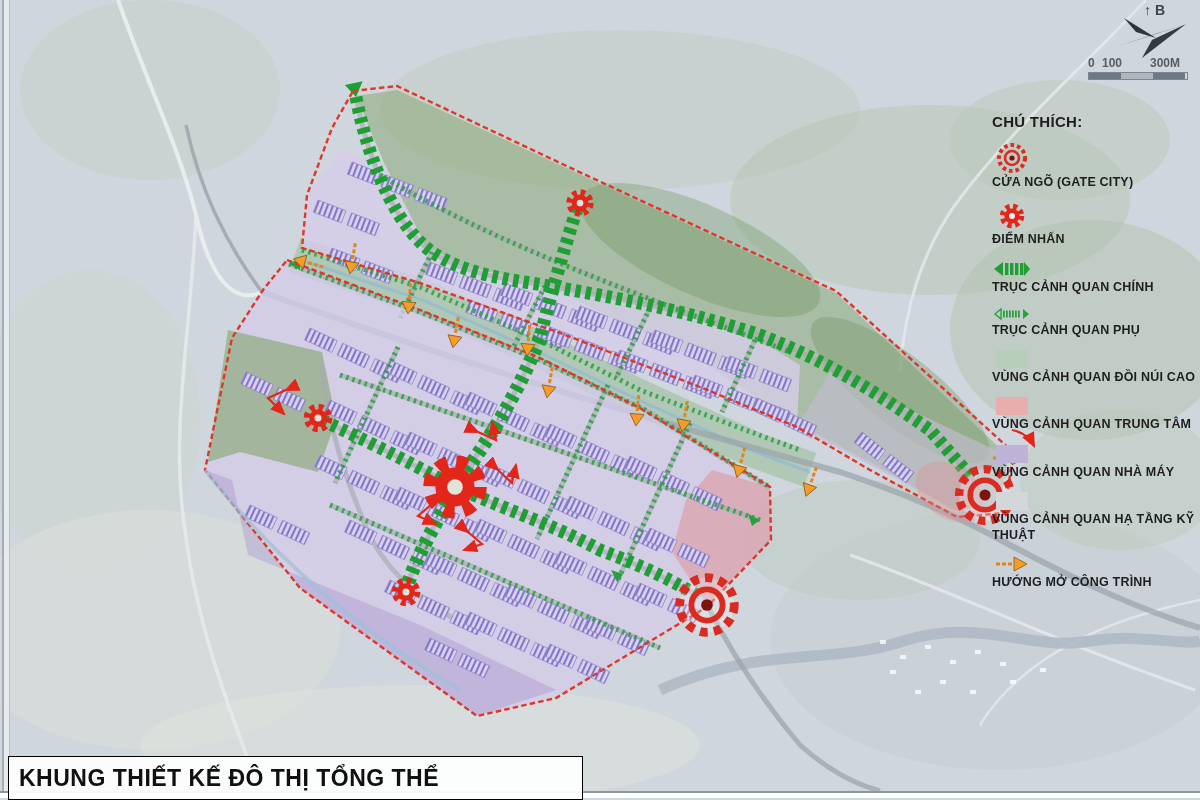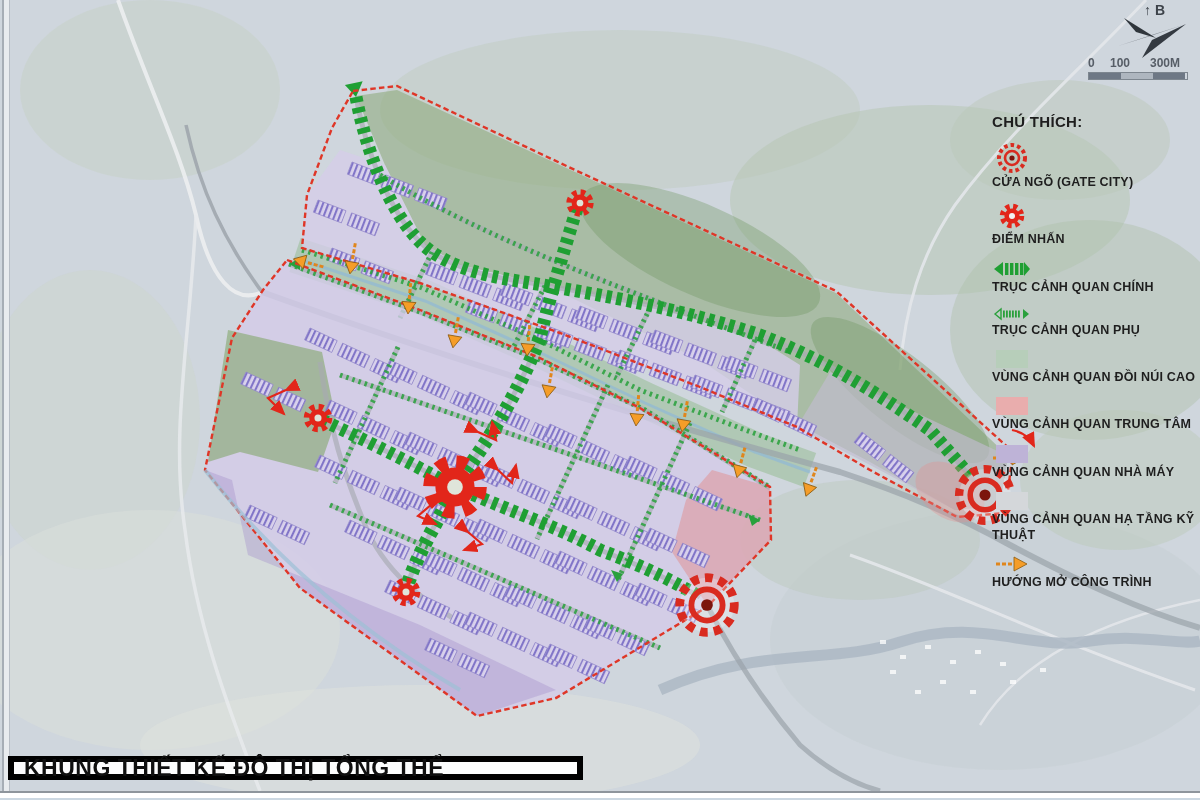--- a/index.html
+++ b/index.html
@@ -3,36 +3,36 @@
 <meta charset="utf-8">
 <style>
   html,body{margin:0;padding:0;}
   body{font-family:"Liberation Sans", sans-serif;}
   #stage{position:relative;width:1200px;height:800px;overflow:hidden;background:#cfd6dd;}
   #map-svg{position:absolute;left:0;top:0;}
   .left-frame{position:absolute;left:2px;top:0;width:5px;height:791px;
     background:#e8ebee;border-left:2px solid #a6adb5;border-right:1px solid #b8bec6;}
   .bottom-margin{position:absolute;left:0;top:791px;width:1200px;height:9px;background:#ffffff;
     border-top:2px solid #8e959c;border-bottom:2px solid #ccd8e2;box-sizing:border-box;}
-  .title-bar{position:absolute;left:8px;top:756px;width:575px;height:24px;
-    background:rgba(255,255,255,0.93);border:6px solid #000000;box-sizing:border-box;
+  .title-bar{position:absolute;left:8px;top:756px;width:575px;height:44px;
+    background:rgba(255,255,255,0.93);border:1px solid #000000;box-sizing:border-box;
     display:flex;align-items:center;padding-left:10px;}
   .title-bar .t{font-size:23px;font-weight:bold;color:#101010;letter-spacing:0.5px;white-space:nowrap;}
   .legend{position:absolute;left:992px;top:98px;width:205px;color:#1e1e1e;margin-top:15px;}
   .legend .hdr{font-size:15px;font-weight:bold;margin-bottom:12px;letter-spacing:0.3px;}
   .lrow{display:flex;align-items:flex-start;margin-bottom:11px;flex-direction:column;}
   .lrow .ic{width:40px;min-width:40px;display:flex;justify-content:center;align-items:center;}
   .lrow .lb{font-size:12.5px;font-weight:600;line-height:1.3;letter-spacing:0.2px;}
   .compass{position:absolute;left:1112px;top:2px;width:86px;height:58px;}
   .compass .north{position:absolute;left:32px;top:0;font-size:14px;color:#3d434a;font-weight:bold;}
   .compass svg{position:absolute;left:0;top:0;}
   .scalebar{position:absolute;left:1088px;top:56px;width:100px;}
   .scalebar .ticks{display:flex;font-size:12px;color:#565d66;font-weight:bold;position:relative;height:14px;}
   .scalebar .ticks span:nth-child(1){position:absolute;left:0;}
-  .scalebar .ticks span:nth-child(2){position:absolute;left:22px;}
+  .scalebar .ticks span:nth-child(2){position:absolute;left:14px;}
   .scalebar .ticks span:nth-child(3){position:absolute;left:62px;}
   .scalebar .bar{margin-top:2px;height:6px;display:flex;border:1px solid #7d868f;}
   .scalebar .bar i{display:block;height:100%;}
   .seg-d{background:#6e7885;width:32px;}
   .seg-l{background:#aeb6bf;width:32px;}
 </style>
 </head>
 <body>
 
 <div id="stage">

